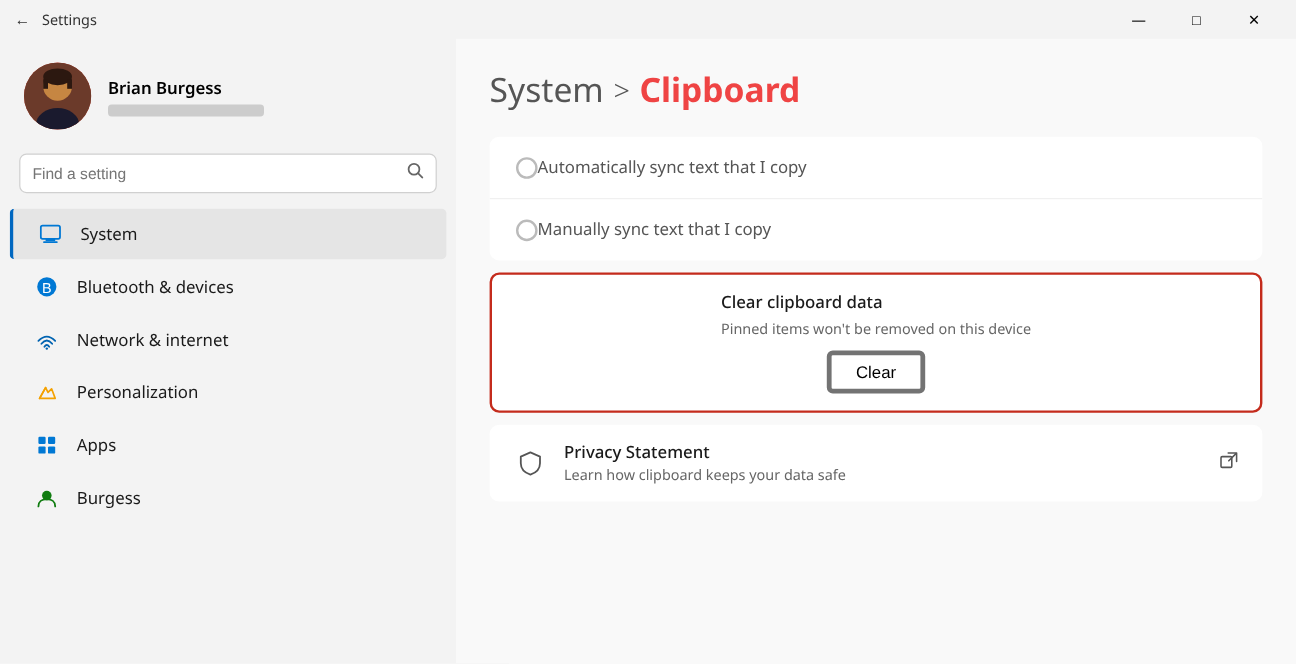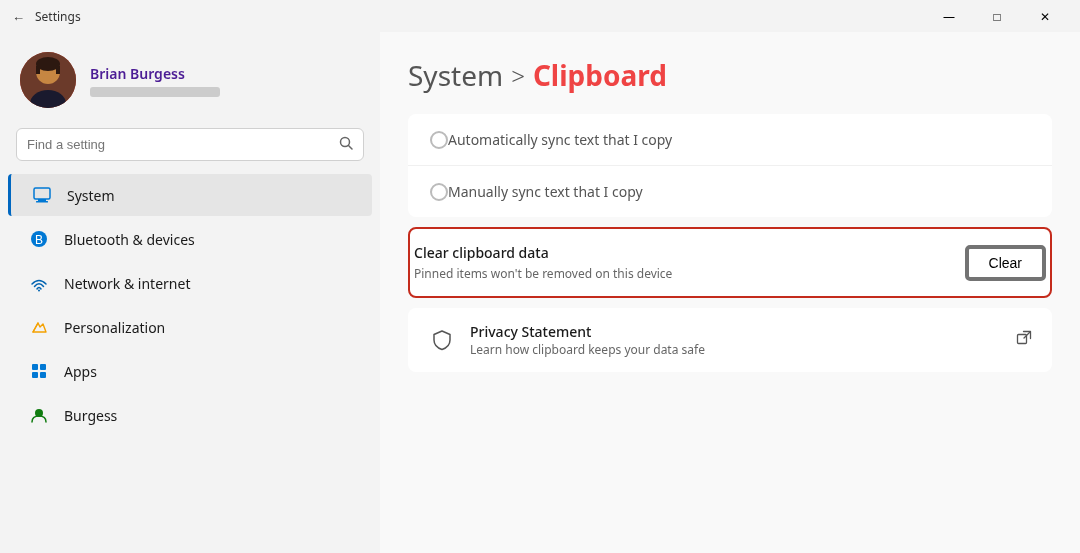--- a/index.html
+++ b/index.html
@@ -82,21 +82,21 @@
       justify-content: center;
     }
     .user-info {
       display: flex;
       flex-direction: column;
       gap: 4px;
     }
     .user-name {
       font-size: 14px;
       font-weight: 600;
-      color: #4c1d95;
+      color: #000000;
     }
     .user-email-bar {
       width: 130px;
       height: 10px;
       background: #ccc;
       border-radius: 3px;
     }
 
     .search-box {
       margin: 0 16px 12px 16px;
@@ -205,24 +205,25 @@
       font-size: 14px;
       color: #555;
     }
 
     
     .clear-row {
       border: 2px solid #c42b1c;
       border-radius: 8px;
       display: flex;
       align-items: center;
-      padding: 14px 4px;
+      padding: 14px 20px;
       margin-bottom: 10px;
       background: white;
       gap: 10px;
+      flex-direction: column;
     }
     .clear-row-text {
       flex: 1;
     }
     .clear-row-title {
       font-size: 14px;
       font-weight: 500;
       color: #1a1a1a;
       margin-bottom: 3px;
     }

